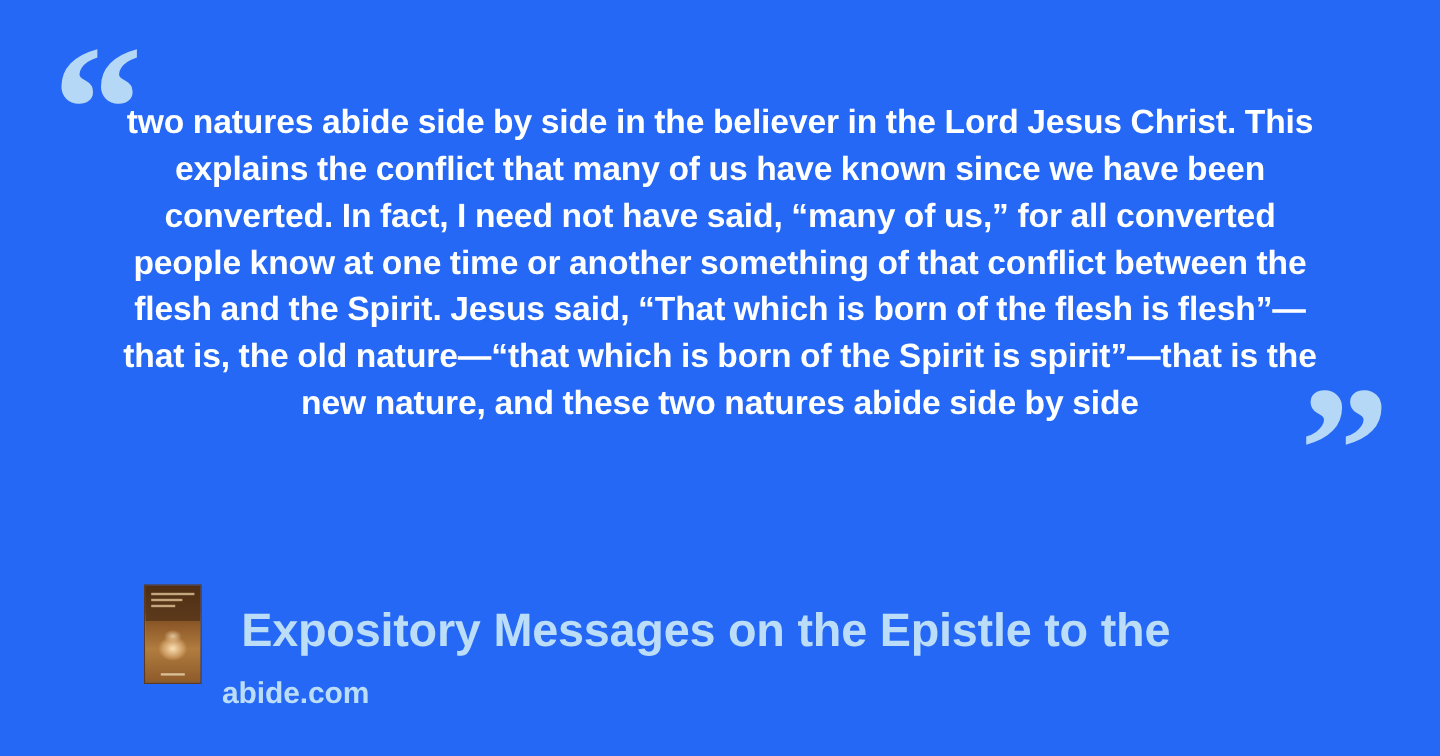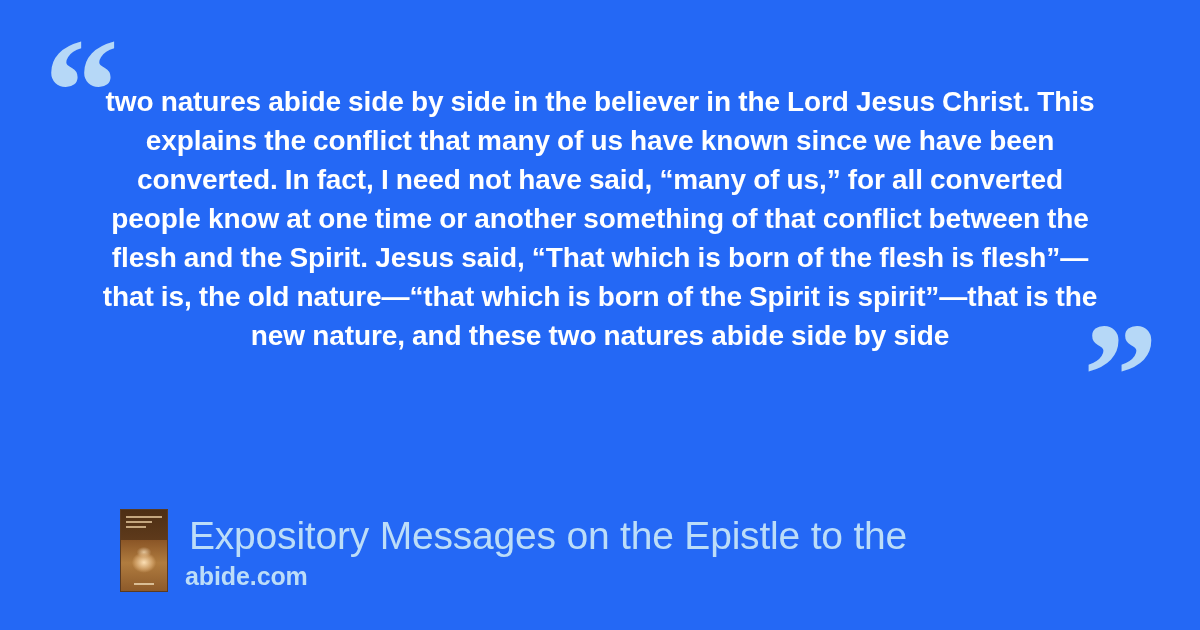--- a/index.html
+++ b/index.html
@@ -114,24 +114,24 @@
     bottom: 6px;
     width: 44%;
     height: 2px;
     background: #f0dcb8;
     opacity: .75;
   }
 
   #attribution-text { padding-top: 1px; }
 
   #source-title {
-    margin: 4px;
+    margin: 16px;
     color: #BCDDF8;
     font-family: "Liberation Sans", sans-serif;
-    font-weight: 400;
+    font-weight: 700;
     font-size: 39px;
     line-height: 44px;
     white-space: nowrap;
     letter-spacing: -0.2px;
   }
   #source-site {
     margin: 2px 0 0 0;
     color: #BCDDF8;
     font-family: "Liberation Sans", sans-serif;
     font-weight: 700;

